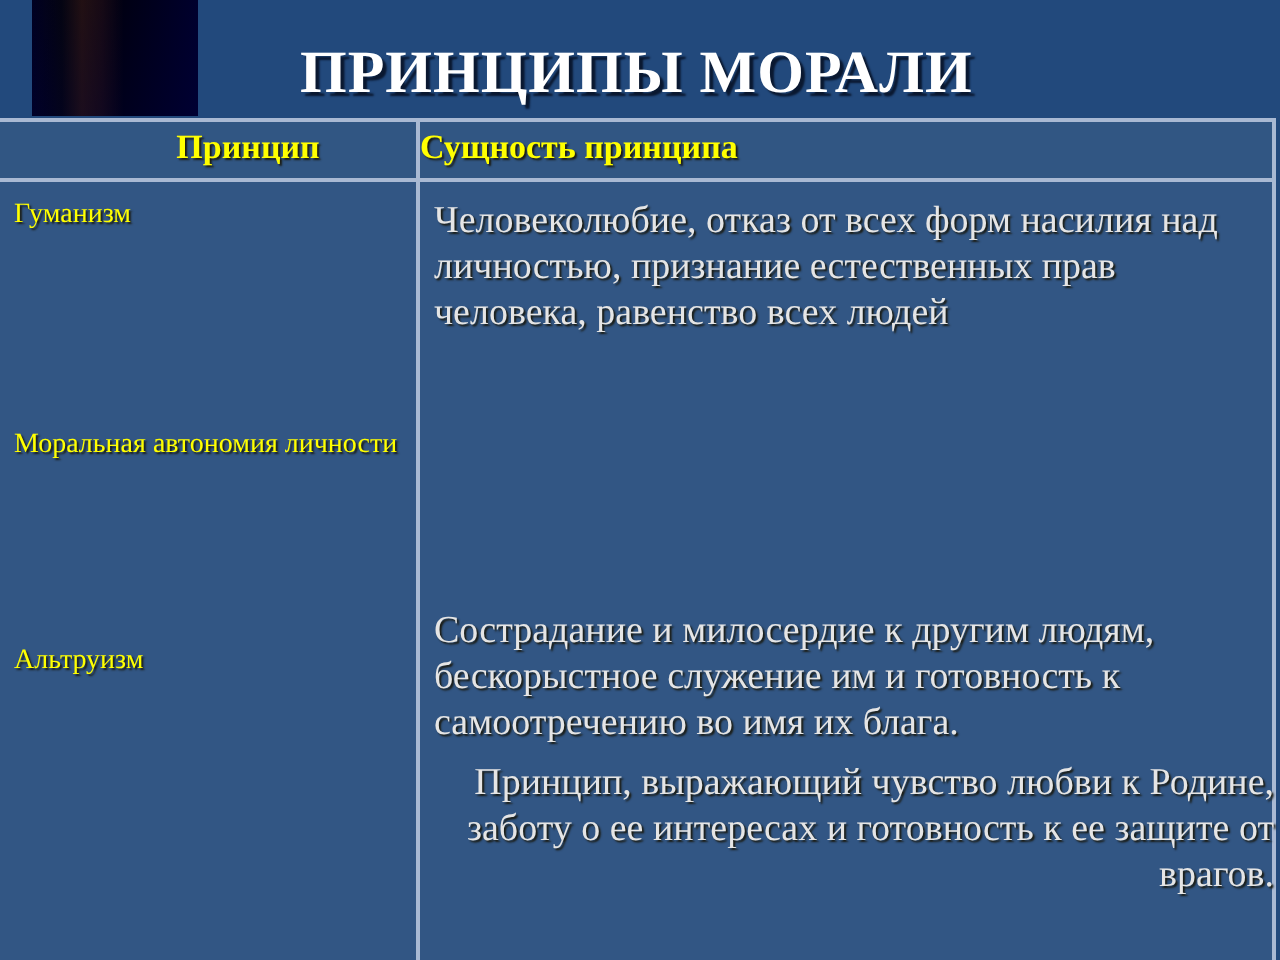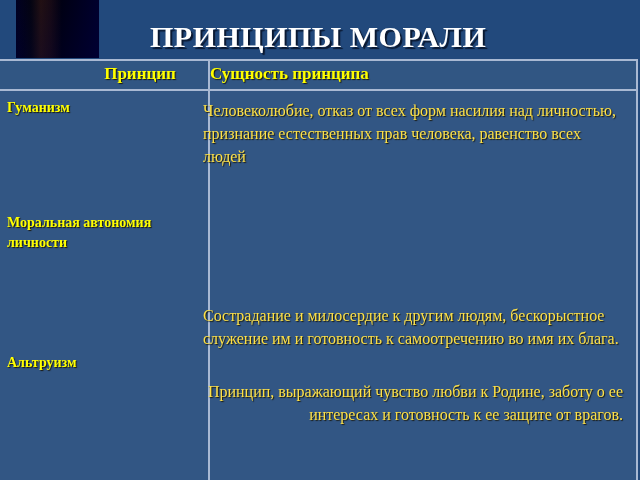--- a/index.html
+++ b/index.html
@@ -33,47 +33,47 @@
     background: #315683;
   }
   .vline {
     position: absolute; left: 208px; top: 0; width: 2px; height: 100%;
     background: #a9b9d3;
   }
   .hcell {
     position: absolute; top: 3px; color: #ffff00; font-weight: bold; font-size: 17px;
     text-shadow: 1px 1px 1px #1a1a10;
   }
-  .h1 { left: 16px; width: 248px; text-align: center; }
+  .h1 { left: 0; width: 248px; text-align: center; }
   .h2 { left: 210px; width: 426px; text-align: left; }
   .lname {
-    position: absolute; left: 7px; color: #ffff00; font-weight: bold; font-size: 14px;
+    position: absolute; left: 7px; color: #ffff00; font-weight: normal; font-size: 14px;
     line-height: 20px; width: 195px;
     text-shadow: 1px 1px 1px #1a1a10;
   }
   .desc {
-    position: absolute; left: 203px; width: 420px; color: #fde047; font-size: 16px;
+    position: absolute; left: 217px; width: 420px; color: #e5e5e5; font-size: 19px;
     line-height: 23px;
     text-shadow: 1px 1px 1px #1a1a10;
   }
 </style>
 </head>
 <body>
 
 <div class="deco"></div>
 
 <div class="title">ПРИНЦИПЫ  МОРАЛИ</div>
 
 <div class="tbl">
   <div class="hdr">
     <div class="hcell h1">Принцип</div>
     <div class="hcell h2">Сущность принципа</div>
   </div>
   <div class="vline"></div>
 
   <div class="lname" style="top:37px;">Гуманизм</div>
   <div class="lname" style="top:152px;">Моральная автономия личности</div>
-  <div class="lname" style="top:260px;margin-top:32px;">Альтруизм</div>
+  <div class="lname" style="top:260px;">Альтруизм</div>
 
   <div class="desc" style="top:38px;">Человеколюбие, отказ от всех форм насилия над личностью, признание естественных прав человека, равенство всех людей</div>
   <div class="desc" style="top:227px;margin-top:16px;">Сострадание и милосердие к другим людям, бескорыстное служение им и готовность к самоотречению во имя их блага.</div>
   <div class="desc" style="top:319px;text-align:right;">Принцип, выражающий чувство любви к Родине, заботу о ее интересах и готовность к ее защите от врагов.</div>
 </div>
 
 </body></html>

